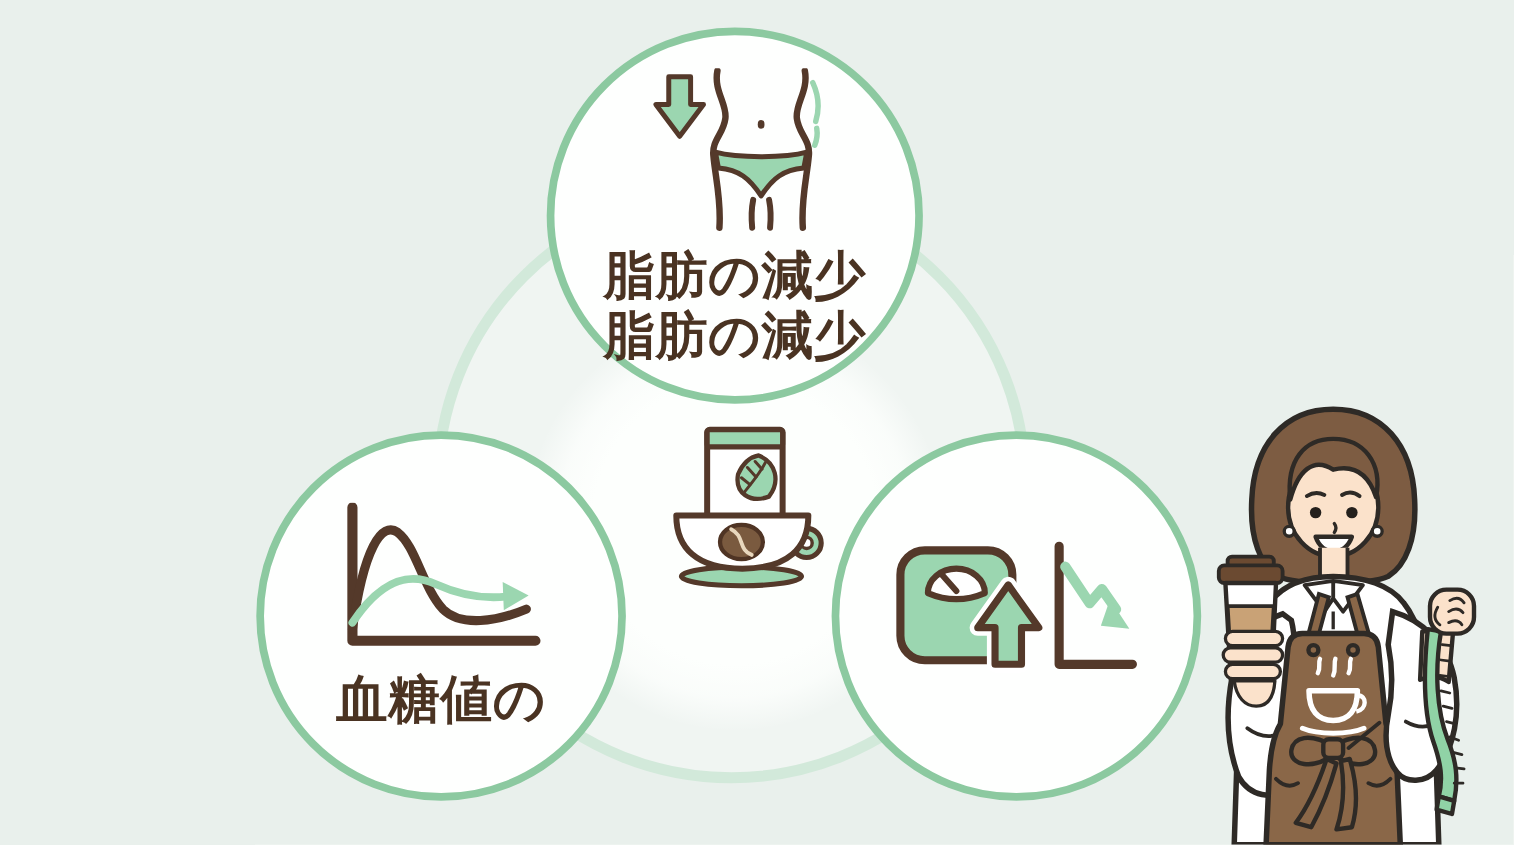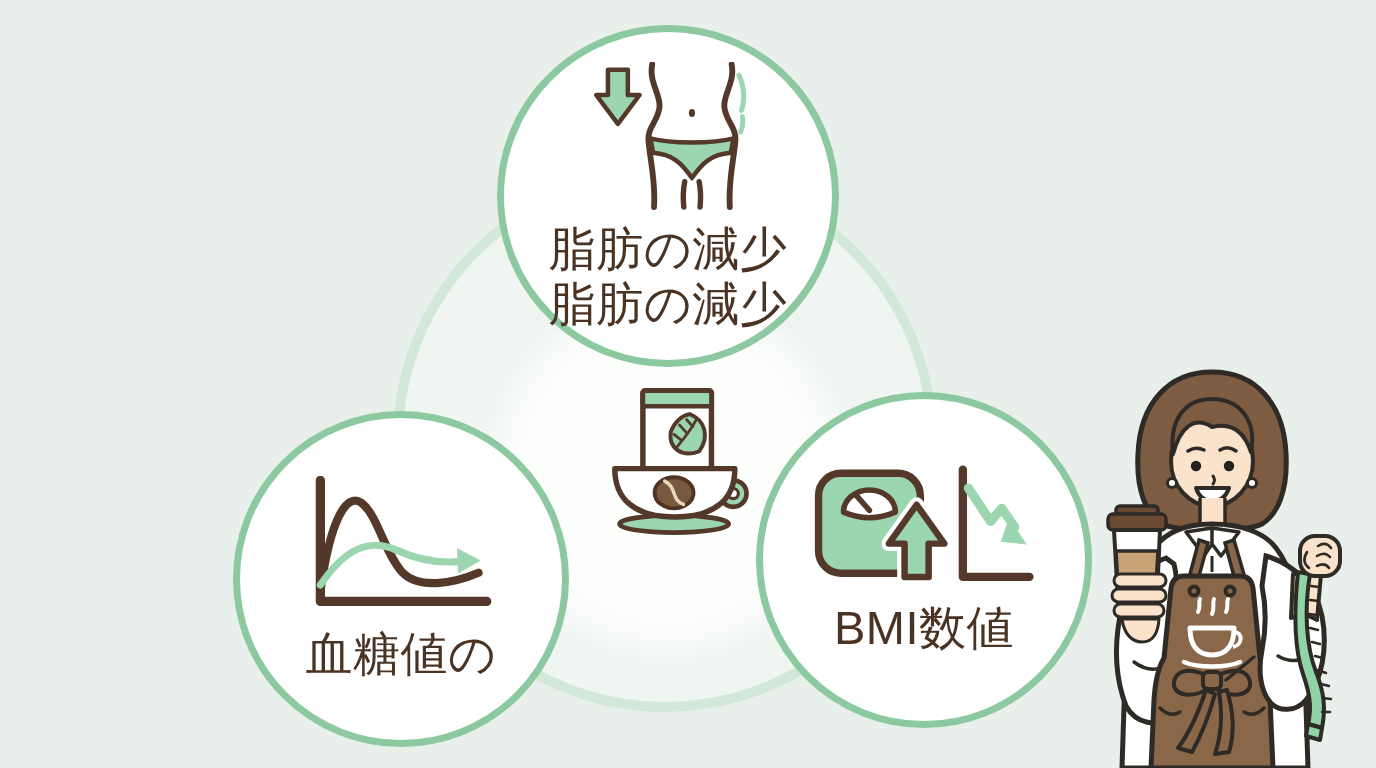--- a/index.html
+++ b/index.html
@@ -23,24 +23,24 @@
   .bg-blob{
     position:absolute;left:478px;top:285px;width:380px;height:380px;border-radius:50%;
     background:radial-gradient(closest-side,#fdfffd 68%,rgba(253,255,253,0.75) 84%,rgba(253,255,253,0) 100%);
   }
   .circle{
     position:absolute;border-radius:50%;background:#fefffe;
     border:7px solid var(--circle-border);
     display:flex;flex-direction:column;align-items:center;justify-content:center;
   }
   .circle-top{left:497px;top:25px;width:342px;height:342px;}
-  .circle-left{left:233px;top:411px;width:336px;height:336px;}
+  .circle-left{left:233px;top:392px;width:336px;height:336px;}
   .circle-right{left:756px;top:392px;width:336px;height:336px;}
   .benefit-label{
-    color:var(--text-brown);font-weight:400;text-align:left;
+    color:var(--text-brown);font-weight:700;text-align:left;
     font-size:47px;line-height:1.16;letter-spacing:0.5px;
   }
   .benefit-label span{display:block;}
   .circle-top .icon-slot{margin-top:2px;margin-bottom:6px;}
   .circle-left .icon-slot,.circle-right .icon-slot{margin-bottom:8px;}
   .center-icon{position:absolute;left:596px;top:386px;}
   .woman{position:absolute;left:1072px;top:366px;}
 </style>
 </head>
 <body>
@@ -91,21 +91,20 @@
         <path d="M33,52 A28,24 0 0 1 89,52 Q61,64 33,52 Z" fill="#ffffff" stroke="var(--outline-brown)" stroke-width="6" stroke-linejoin="round"></path>
         <path d="M61,50 L46,33" stroke="var(--outline-brown)" stroke-width="6" stroke-linecap="round"></path>
         <path d="M99,122 V86 H82 L112,44 L142,86 H125 V122 Z" fill="#ffffff" stroke="#ffffff" stroke-width="16" stroke-linejoin="round"></path>
         <path d="M99,122 V86 H82 L112,44 L142,86 H125 V122 Z" fill="var(--icon-green)" stroke="var(--outline-brown)" stroke-width="7" stroke-linejoin="round"></path>
         <path d="M162,6 L162,122 L234,122" fill="none" stroke="var(--outline-brown)" stroke-width="9" stroke-linecap="round" stroke-linejoin="round"></path>
         <path d="M168,26 L192,62 L204,48 L218,68" fill="none" stroke="var(--icon-green)" stroke-width="10" stroke-linecap="round" stroke-linejoin="round"></path>
         <path d="M212,58 L231,87 L203,84 Z" fill="var(--icon-green)"></path>
       </svg>
     </span>
     <div class="benefit-label">
-      <span>BMI数値</span>
     </div>
   </section>
 
   <span class="center-icon">
     <svg width="160" height="152" viewBox="0 0 205 195">
       <rect x="60" y="6" width="88" height="110" rx="3" fill="#ffffff" stroke="var(--outline-brown)" stroke-width="7"></rect>
       <rect x="60" y="6" width="88" height="20" rx="3" fill="var(--icon-green)" stroke="var(--outline-brown)" stroke-width="6"></rect>
       <path d="M120,36 C140,44 146,66 132,84 C110,92 92,80 96,58 C102,44 110,38 120,36 Z" fill="var(--icon-green)" stroke="var(--outline-brown)" stroke-width="5" stroke-linejoin="round"></path>
       <path d="M104,78 C112,68 122,56 128,44" fill="none" stroke="var(--outline-brown)" stroke-width="3.5" stroke-linecap="round"></path>
       <path d="M110,70 L100,62 M117,61 L107,50 M124,52 L116,43" fill="none" stroke="var(--outline-brown)" stroke-width="3.5" stroke-linecap="round"></path>

